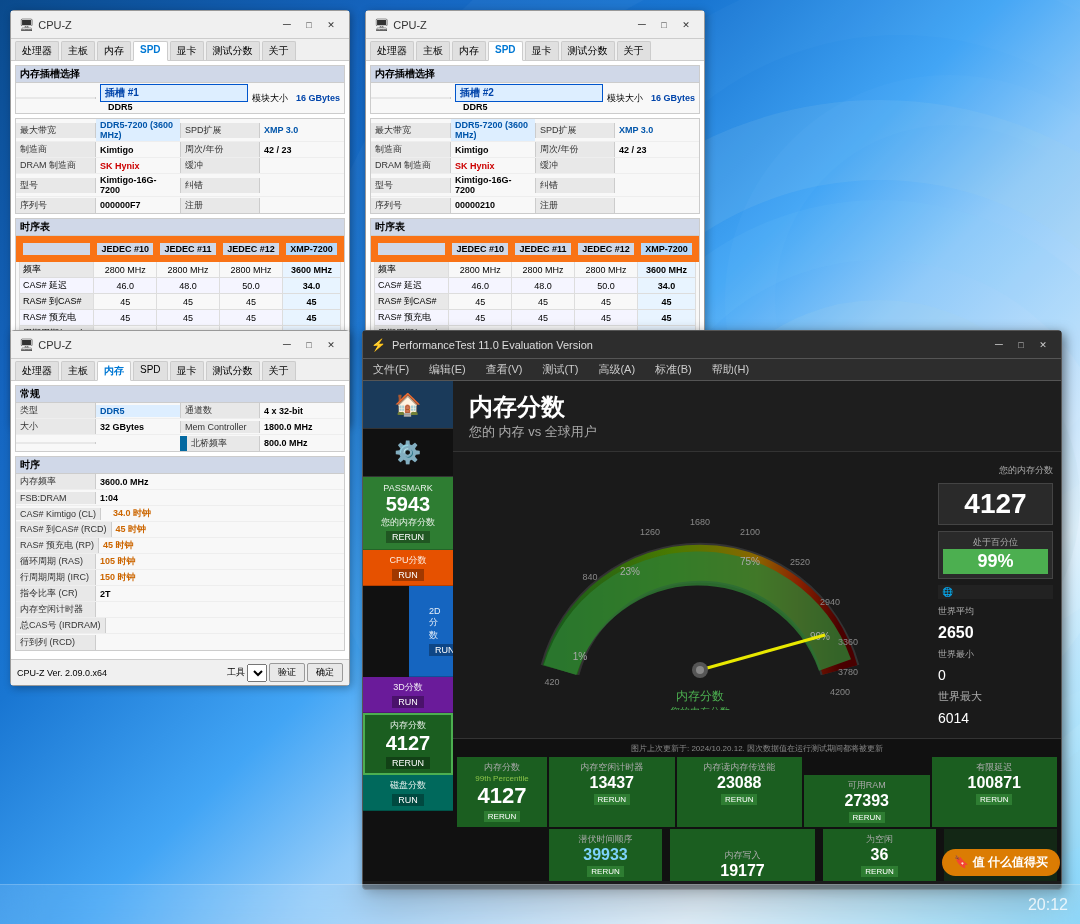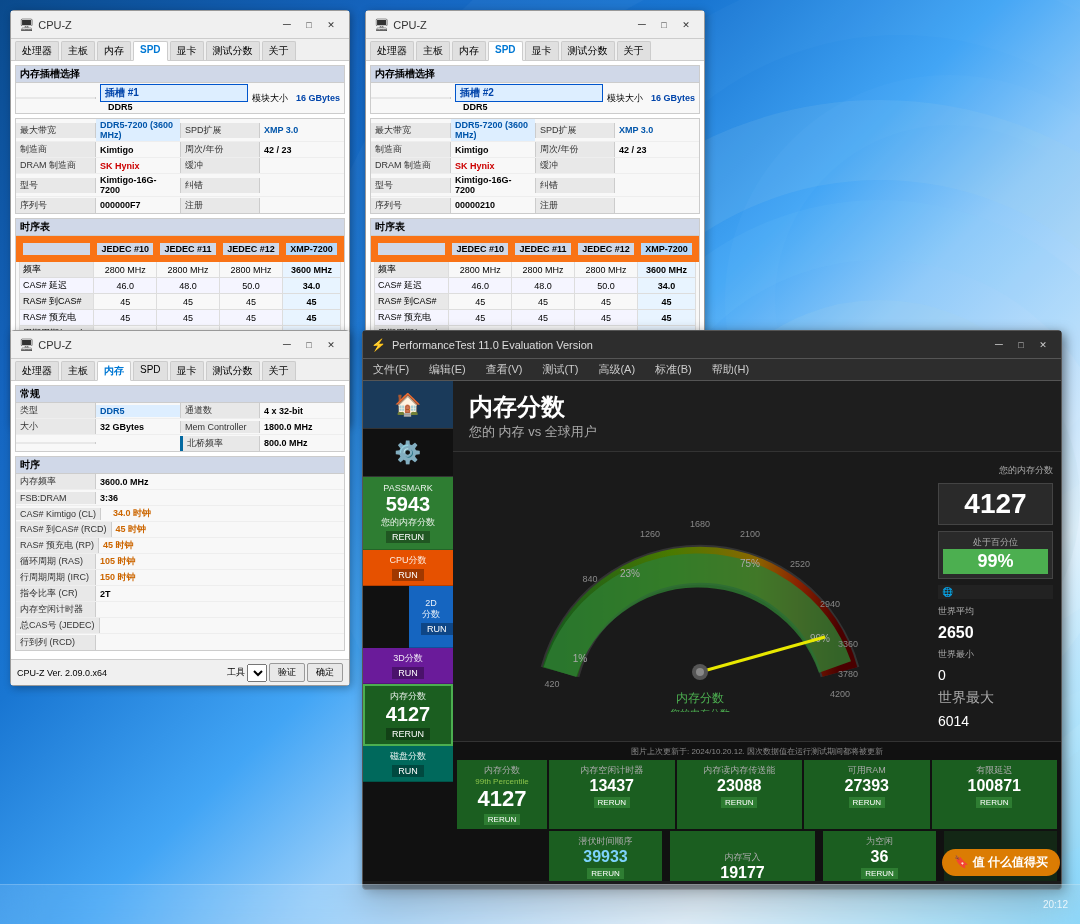--- a/index.html
+++ b/index.html
@@ -653,34 +653,34 @@
       </div>
       <div class="cpuz-row">
         <div class="cpuz-label">大小</div>
         <div class="cpuz-value">32 GBytes</div>
         <div class="cpuz-label" style="border-left:1px solid #ccc;">Mem Controller</div>
         <div class="cpuz-value">1800.0 MHz</div>
       </div>
       <div class="cpuz-row">
         <div class="cpuz-label"></div>
         <div class="cpuz-value"></div>
-        <div class="cpuz-label" style="border-left:3px solid #0369a1;">北桥频率</div>
+        <div class="cpuz-label" style="border-left:7px solid #0369a1;">北桥频率</div>
         <div class="cpuz-value">800.0 MHz</div>
       </div>
     </div>
 
     <div class="cpuz-section">
       <div class="cpuz-section-title">时序</div>
       <div class="cpuz-row">
         <div class="cpuz-label">内存频率</div>
         <div class="cpuz-value">3600.0 MHz</div>
       </div>
       <div class="cpuz-row">
         <div class="cpuz-label">FSB:DRAM</div>
-        <div class="cpuz-value">3:36</div>
+        <div class="cpuz-value">1:04</div>
       </div>
       <div class="cpuz-row">
         <div class="cpuz-label">CAS# Kimtigo (CL)</div>
         <div class="cpuz-value" style="color:#cc6600;padding-left:12px;">34.0 时钟</div>
       </div>
       <div class="cpuz-row">
         <div class="cpuz-label">RAS# 到CAS# (RCD)</div>
         <div class="cpuz-value" style="color:#cc6600;">45 时钟</div>
       </div>
       <div class="cpuz-row">
@@ -697,21 +697,21 @@
       </div>
       <div class="cpuz-row">
         <div class="cpuz-label">指令比率 (CR)</div>
         <div class="cpuz-value">2T</div>
       </div>
       <div class="cpuz-row">
         <div class="cpuz-label">内存空闲计时器</div>
         <div class="cpuz-value"></div>
       </div>
       <div class="cpuz-row">
-        <div class="cpuz-label">总CAS号 (JEDEC)</div>
+        <div class="cpuz-label">总CAS号 (IRDRAM)</div>
         <div class="cpuz-value"></div>
       </div>
       <div class="cpuz-row">
         <div class="cpuz-label">行到列 (RCD)</div>
         <div class="cpuz-value"></div>
       </div>
     </div>
   </div>
   <div class="cpuz-footer">
     <span>CPU-Z  Ver. 2.09.0.x64</span>
@@ -760,21 +760,21 @@
         <div class="pm-score">5943</div>
         <div class="pm-label">您的内存分数</div>
         <div class="pm-rerun">RERUN</div>
       </div>
 
       <div class="pm-tile pm-orange" style="padding:4px;">
         <div class="pm-label">CPU分数</div>
         <div class="pm-rerun">RUN</div>
       </div>
 
-      <div class="pm-tile pm-blue" style="padding:12px;margin-left:46px;">
+      <div class="pm-tile pm-blue" style="padding:20px;margin-left:46px;">
         <div class="pm-label">2D分数</div>
         <div class="pm-rerun">RUN</div>
       </div>
 
       <div class="pm-tile pm-purple" style="padding:4px;">
         <div class="pm-label">3D分数</div>
         <div class="pm-rerun">RUN</div>
       </div>
 
       <div class="pm-tile pm-memory" style="padding:4px; border:2px solid #4caf50;">
@@ -851,21 +851,21 @@
             <div style="font-size:9px; color:#aaa;">处于百分位</div>
             <div style="font-size:18px; font-weight:bold; background:#4caf50; color:white; padding:2px;">99%</div>
           </div>
           <div style="display:flex; align-items:center; justify-content:space-between; font-size:9px; background:#222; padding:2px 4px;">
             <span>🌐</span>
           </div>
           <div style="font-size:9px; color:#aaa;">世界平均</div>
           <div style="font-size:16px; color:white; font-weight:bold;">2650</div>
           <div style="font-size:9px; color:#aaa;">世界最小</div>
           <div style="font-size:14px; color:white;">0</div>
-          <div style="font-size:14px; color:#aaa;">世界最大</div>
+          <div style="font-size:11px; color:#aaa;">世界最大</div>
           <div style="font-size:14px; color:white;">6014</div>
         </div>
       </div>
 
       <div style="background:#111; border-top:1px solid #333; padding:4px;">
         <div style="font-size:8px; color:#888; text-align:center; margin-bottom:3px;">图片上次更新于: 2024/10.20.12. 因次数据值在运行测试期间都将被更新</div>
 
         <div style="display:flex; gap:2px; margin-bottom:2px;">
 
           <div style="background:#1b5e20; padding:4px; text-align:center; width:90px; flex-shrink:0;">
@@ -878,21 +878,21 @@
           <div style="flex:1; background:#1b5e20; padding:4px; text-align:center;">
             <div style="font-size:9px; color:#aaa;">内存空闲计时器</div>
             <div style="font-size:16px; font-weight:bold; color:white;">13437</div>
             <div style="font-size:8px; background:#2e7d32; padding:1px 4px; display:inline-block; cursor:pointer; color:white;">RERUN</div>
           </div>
           <div style="flex:1; background:#1b5e20; padding:4px; text-align:center;">
             <div style="font-size:9px; color:#aaa;">内存读内存传送能</div>
             <div style="font-size:16px; font-weight:bold; color:white;">23088</div>
             <div style="font-size:8px; background:#2e7d32; padding:1px 4px; display:inline-block; cursor:pointer; color:white;">RERUN</div>
           </div>
-          <div style="flex:1; background:#1b5e20; padding:4px; text-align:center;">
+          <div style="flex:1; background:#1b5e20; padding:4px; text-align:center;margin-top:18px;">
             <div style="font-size:9px; color:#aaa;">可用RAM</div>
             <div style="font-size:16px; font-weight:bold; color:white;">27393</div>
             <div style="font-size:8px; background:#2e7d32; padding:1px 4px; display:inline-block; cursor:pointer; color:white;">RERUN</div>
           </div>
           <div style="flex:1; background:#1b5e20; padding:4px; text-align:center;">
             <div style="font-size:9px; color:#aaa;">有限延迟</div>
             <div style="font-size:16px; font-weight:bold; color:white;">100871</div>
             <div style="font-size:8px; background:#2e7d32; padding:1px 4px; display:inline-block; cursor:pointer; color:white;">RERUN</div>
           </div>
         </div>
@@ -921,14 +921,14 @@
     </div>
   </div>
 </div>
 
 <div class="watermark" style="position:absolute; bottom:48px; right:20px; background:rgba(255,140,0,0.85); color:white; font-size:12px; padding:5px 12px; border-radius:15px;">
   <span>🔖</span>
   <span>值 什么值得买</span>
 </div>
 
 <div class="taskbar">
-  <span style="font-size:10px; color:rgba(255,255,255,0.8);">20:12</span>
+  <span style="font-size:16px; color:rgba(255,255,255,0.8);">20:12</span>
 </div>
 
 </body></html>

